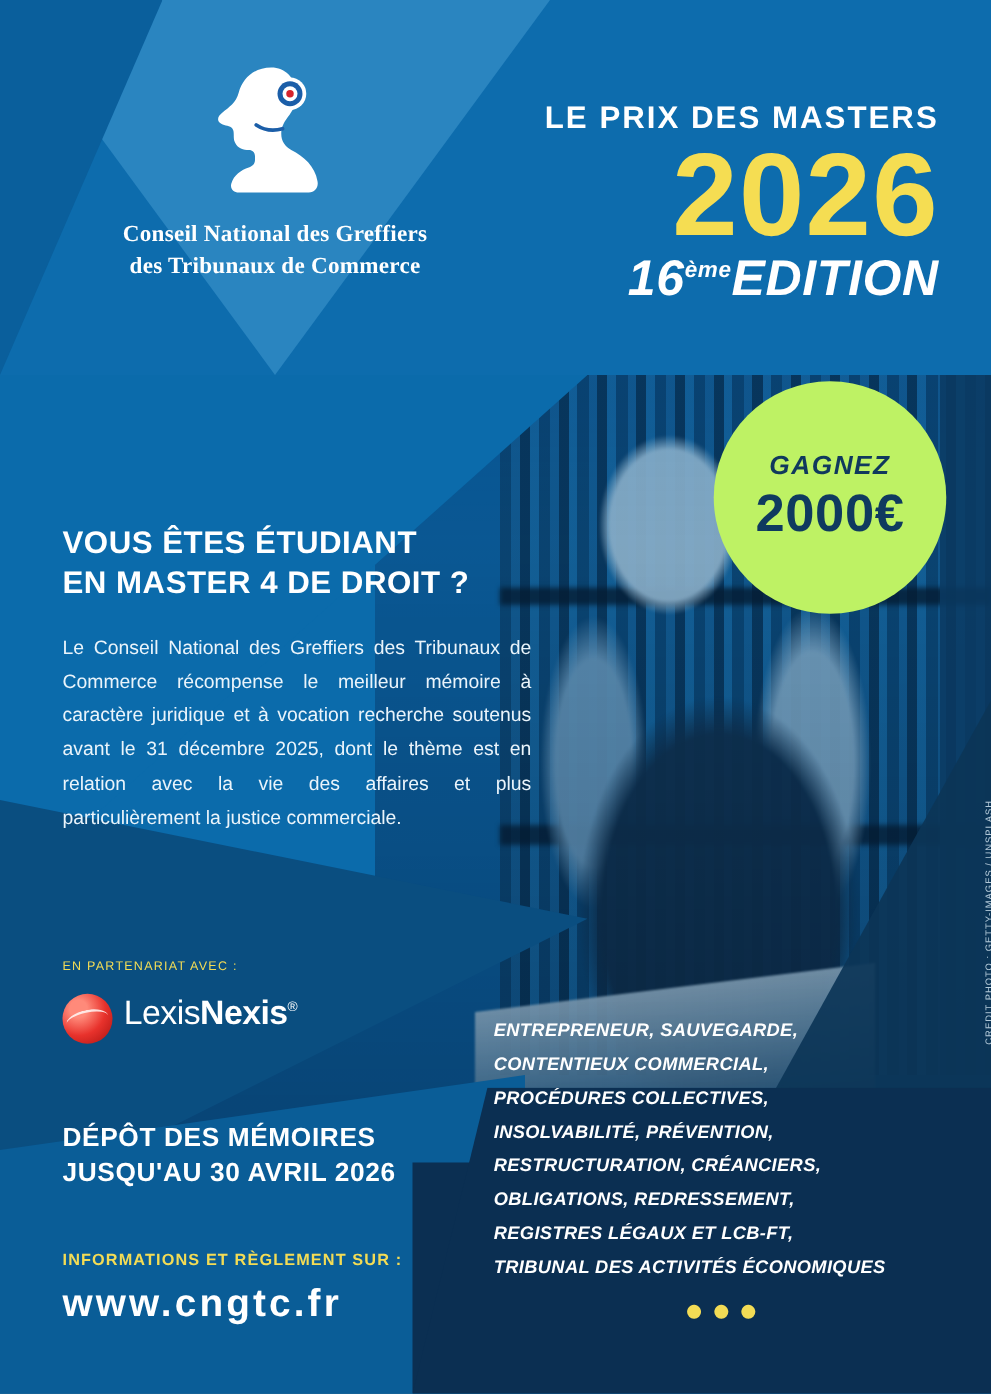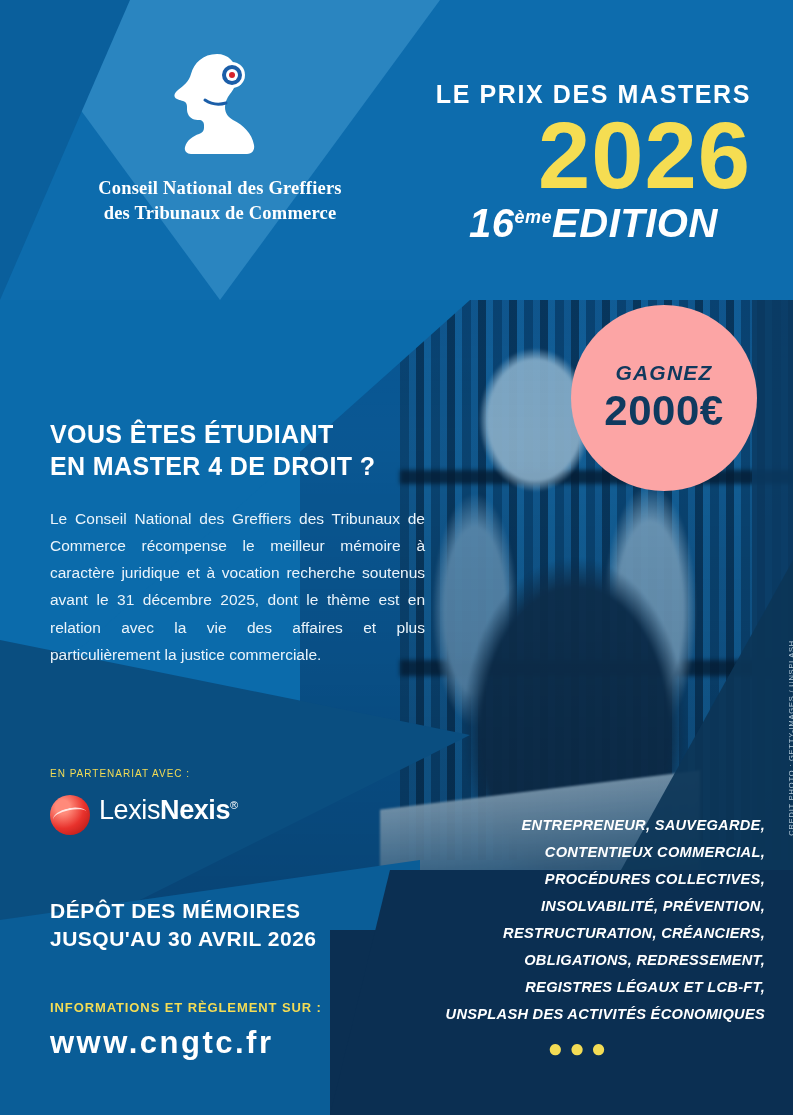--- a/index.html
+++ b/index.html
@@ -183,34 +183,33 @@
     letter-spacing: 1px;
     margin-top: 4px;
   }
   .edition {
     font-size: 40px;
     font-weight: bold;
     font-style: italic;
     color: #ffffff;
     letter-spacing: .5px;
     margin-top: 2px;
-    text-align: center;
   }
   .edition sup {
     font-size: 18px;
     vertical-align: super;
   }
 
   
   .gagnez-circle {
     position: absolute;
     left: 571px; top: 305px;
     width: 186px; height: 186px;
     border-radius: 50%;
-    background: #fca5a5;
+    background: #bef264;
     color: #0a3a60;
     display: flex;
     flex-direction: column;
     align-items: center;
     justify-content: center;
   }
   .gagnez-label {
     font-size: 21px;
     font-weight: bold;
     font-style: italic;
@@ -310,21 +309,21 @@
     font-size: 31px;
     font-weight: bold;
     letter-spacing: 2.5px;
   }
 
   
   .keywords {
     position: absolute;
     left: 395px; top: 812px;
     width: 370px;
-    text-align: right;
+    text-align: left;
     color: #ffffff;
     font-size: 14.6px;
     font-weight: bold;
     font-style: italic;
     line-height: 1.85;
     letter-spacing: .3px;
   }
   .dots {
     position: absolute;
     left: 395px; top: 1035px;
@@ -427,19 +426,19 @@
   <div class="url">www.cngtc.fr</div>
 
   <div class="keywords">
     <div>ENTREPRENEUR, SAUVEGARDE,</div>
     <div>CONTENTIEUX COMMERCIAL,</div>
     <div>PROCÉDURES COLLECTIVES,</div>
     <div>INSOLVABILITÉ, PRÉVENTION,</div>
     <div>RESTRUCTURATION, CRÉANCIERS,</div>
     <div>OBLIGATIONS, REDRESSEMENT,</div>
     <div>REGISTRES LÉGAUX ET LCB-FT,</div>
-    <div>UNSPLASH DES ACTIVITÉS ÉCONOMIQUES</div>
+    <div>TRIBUNAL DES ACTIVITÉS ÉCONOMIQUES</div>
   </div>
   <div class="dots">●●●</div>
 
   <div class="credit">CREDIT PHOTO : GETTY-IMAGES / UNSPLASH</div>
 
 </div>
 
 </body></html>

